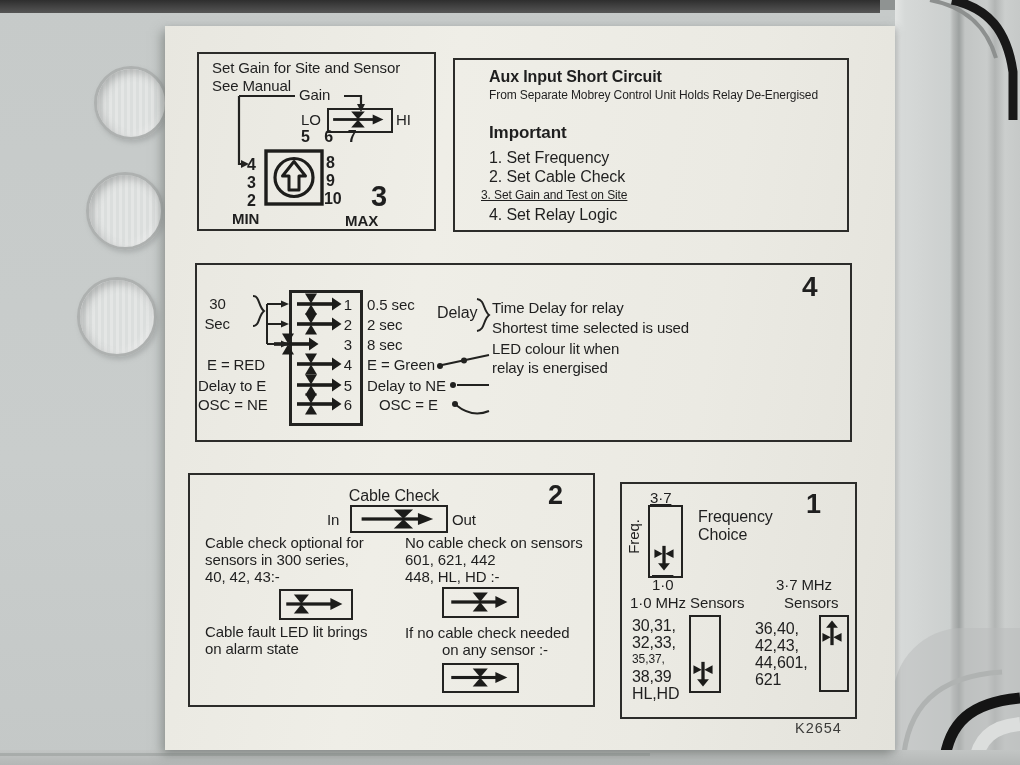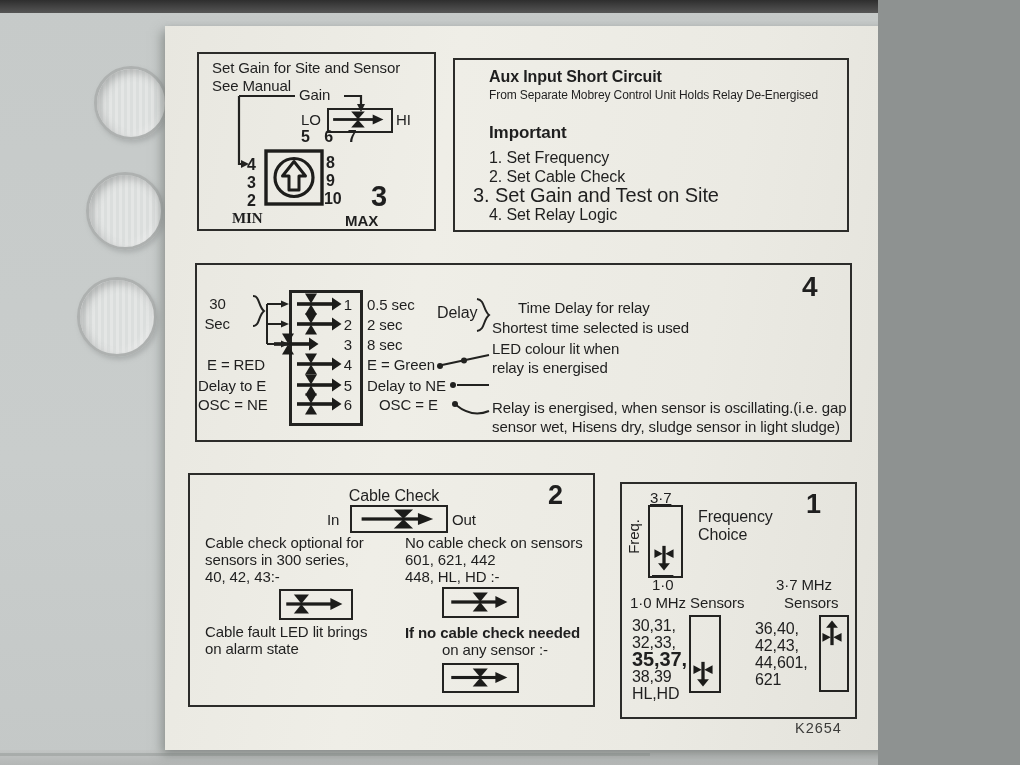--- a/index.html
+++ b/index.html
@@ -1,16 +1,16 @@
 <!DOCTYPE html>
 <html><head>
 <meta charset="utf-8">
 <style>
   html,body{margin:0;padding:0;background:#8e9291;}
-  #stage{position:relative;width:878px;height:765px;overflow:hidden;
+  #stage{position:relative;width:1020px;height:765px;overflow:hidden;
          background:linear-gradient(180deg,#c6cac9 0%,#c9cdcc 60%,#c4c8c7 100%);
          font-family:"Liberation Sans","DejaVu Sans",sans-serif;color:#1f1f1f;}
   .abs{position:absolute;}
   .t{position:absolute;white-space:nowrap;font-size:15px;line-height:17px;color:#1f1f1f;letter-spacing:-0.1px;}
   .b{font-weight:bold;}
   .num{position:absolute;font-weight:bold;font-size:28px;line-height:28px;}
   .box{position:absolute;border:2px solid #2c2c2a;}
   .swrect{position:absolute;border:2.5px solid #232321;}
   .sw-h,.sw-v{position:absolute;}
   .hole{position:absolute;border-radius:50%;
@@ -78,41 +78,41 @@
           <circle cx="30" cy="28.5" r="19" fill="none" stroke="#1d1d1b" stroke-width="3.2"></circle>
           <polygon points="30,12.5 41.5,27 35,27 35,41 25,41 25,27 18.5,27" fill="none" stroke="#1d1d1b" stroke-width="3" stroke-linejoin="round"></polygon>
         </svg>
       </div>
       <span class="t b" style="left:48px;top:102px;font-size:16px;">4</span>
       <span class="t b" style="left:48px;top:120px;font-size:16px;">3</span>
       <span class="t b" style="left:48px;top:138px;font-size:16px;">2</span>
       <span class="t b" style="left:127px;top:100px;font-size:16px;">8</span>
       <span class="t b" style="left:127px;top:118px;font-size:16px;">9</span>
       <span class="t b" style="left:125px;top:136px;font-size:16px;">10</span>
-      <span class="t b" style="left:33px;top:156px;font-family:Liberation Serif, serif;">MIN</span>
+      <span class="t b" style="left:33px;top:156px;">MIN</span>
       <span class="t b" style="left:146px;top:158px;">MAX</span>
       <span class="num" style="left:172px;top:128px;font-size:29px;">3</span>
       <svg class="ovl" width="235" height="175" viewBox="0 0 235 175">
         <g stroke="#222220" stroke-width="2.2" fill="none">
           <path d="M40,42 H96"></path>
           <path d="M145,42 H162 V50"></path>
           <path d="M40,42 V110 H42"></path>
         </g>
         <polygon points="158,50 166,50 162,58" fill="#222220"></polygon>
         <polygon points="42,106 42,114 50,110" fill="#222220"></polygon>
       </svg>
     </div>
 
     <div class="box" style="left:288px;top:32px;width:392px;height:170px;">
       <span class="t b" style="left:34px;top:8px;font-size:16px;">Aux Input Short Circuit</span>
       <span class="t" style="left:34px;top:27px;font-size:12px;">From Separate Mobrey Control Unit Holds Relay De-Energised</span>
       <span class="t b" style="left:34px;top:64px;font-size:17px;">Important</span>
       <span class="t" style="left:34px;top:89px;font-size:16px;">1. Set Frequency</span>
       <span class="t" style="left:34px;top:108px;font-size:16px;text-align:right;">2. Set Cable Check</span>
-      <span class="t" style="left:18px;top:127px;font-size:20px;">3. Set Gain and Test on Site</span>
+      <span class="t" style="left:26px;top:127px;font-size:12px;text-decoration:underline;">3. Set Gain and Test on Site</span>
       <span class="t" style="left:34px;top:146px;font-size:16px;">4. Set Relay Logic</span>
     </div>
 
     <div class="box" style="left:30px;top:237px;width:653px;height:175px;">
       <div class="swrect" style="left:92px;top:25px;width:68px;height:130px;border-width:3px;"></div>
 
       <span class="sw-h" style="left:99px;top:28px;width:46px;height:22px;">
           <svg width="100%" height="100%" viewBox="0 0 46 22" preserveAspectRatio="none">
             <g fill="#1c1c1a">
               <rect x="1" y="9.2" width="37" height="3.6"></rect>
@@ -187,26 +187,24 @@
       <span class="t" style="left:1px;top:131px;width:67px;text-align:left;">OSC = NE</span>
 
       <span class="t" style="left:170px;top:31px;">0.5 sec</span>
       <span class="t" style="left:170px;top:51px;">2 sec</span>
       <span class="t" style="left:170px;top:71px;">8 sec</span>
       <span class="t" style="left:170px;top:91px;">E = Green</span>
       <span class="t" style="left:170px;top:112px;">Delay to NE</span>
       <span class="t" style="left:182px;top:131px;">OSC = E</span>
 
       <span class="t" style="left:240px;top:39px;font-size:16px;">Delay</span>
-      <span class="t" style="left:295px;top:34px;margin-left:26px;">Time Delay for relay</span>
+      <span class="t" style="left:295px;top:34px;">Time Delay for relay</span>
       <span class="t" style="left:295px;top:54px;">Shortest time selected is used</span>
       <span class="t" style="left:295px;top:75px;">LED colour lit when</span>
       <span class="t" style="left:295px;top:94px;">relay is energised</span>
-      <span class="t" style="left:295px;top:134px;">Relay is energised, when sensor is oscillating.(i.e. gap</span>
-      <span class="t" style="left:295px;top:153px;">sensor wet, Hisens dry, sludge sensor in light sludge)</span>
       <span class="num" style="left:605px;top:8px;">4</span>
 
       <svg class="ovl" width="653" height="175" viewBox="0 0 653 175">
         <g stroke="#222220" stroke-width="2" fill="none">
           <path d="M56,31 C63,31 61,41 67,46 C61,51 63,61 56,61"></path>
           <path d="M70,39 V79"></path>
           <path d="M70,39 H85"></path>
             <path d="M70,59 H85"></path>
             <path d="M70,79 H85"></path>
           <path d="M280,34 C288,35 286,45 292,50 C286,55 288,65 280,66"></path>
@@ -271,21 +269,21 @@
                 <polygon points="36,4.5 45.5,11 36,17.5"></polygon>
                 <polygon points="18,0.5 30,0.5 24,10.6"></polygon>
                 <polygon points="18,21.5 30,21.5 24,11.4"></polygon>
               </g>
             </svg>
           </span>
       </div>
 
       <span class="t" style="left:15px;top:148px;">Cable fault LED lit brings</span>
       <span class="t" style="left:15px;top:165px;">on alarm state</span>
-      <span class="t" style="left:215px;top:149px;font-weight:bold;">If no cable check needed</span>
+      <span class="t" style="left:215px;top:149px;">If no cable check needed</span>
       <span class="t" style="left:252px;top:166px;">on any sensor :-</span>
       <div class="swrect" style="left:252px;top:188px;width:73px;height:26px;">
         <span class="sw-h" style="left:6px;top:3px;width:58px;height:19px;">
             <svg width="100%" height="100%" viewBox="0 0 46 22" preserveAspectRatio="none">
               <g fill="#1c1c1a">
                 <rect x="1" y="9.2" width="37" height="3.6"></rect>
                 <polygon points="36,4.5 45.5,11 36,17.5"></polygon>
                 <polygon points="18,0.5 30,0.5 24,10.6"></polygon>
                 <polygon points="18,21.5 30,21.5 24,11.4"></polygon>
               </g>
@@ -313,21 +311,21 @@
       <span class="t" style="left:76px;top:24px;font-size:16px;">Frequency</span>
       <span class="t" style="left:76px;top:42px;font-size:16px;">Choice</span>
       <span class="num" style="left:184px;top:6px;font-size:27px;">1</span>
 
       <span class="t" style="left:154px;top:92px;">3·7 MHz</span>
       <span class="t" style="left:162px;top:110px;">Sensors</span>
       <span class="t" style="left:8px;top:110px;">1·0 MHz Sensors</span>
 
       <span class="t" style="left:10px;top:133px;font-size:16px;">30,31,</span>
       <span class="t" style="left:10px;top:150px;font-size:16px;">32,33,</span>
-      <span class="t" style="left:10px;top:167px;font-size:20px;font-weight:bold;">35,37,</span>
+      <span class="t" style="left:10px;top:167px;font-size:12px;">35,37,</span>
       <span class="t" style="left:10px;top:184px;font-size:16px;">38,39</span>
       <span class="t" style="left:10px;top:201px;font-size:16px;">HL,HD</span>
       <div class="swrect" style="left:67px;top:131px;width:28px;height:74px;">
         <span class="sw-v" style="left:2px;top:44px;width:20px;height:26px;">
             <svg width="100%" height="100%" viewBox="0 0 22 30" preserveAspectRatio="none">
               <g fill="#1c1c1a">
                 <rect x="9.2" y="1" width="3.6" height="21"></rect>
                 <polygon points="4.5,21 17.5,21 11,29.5"></polygon>
                 <polygon points="0.5,5 0.5,15 9.6,10"></polygon>
                 <polygon points="21.5,5 21.5,15 12.4,10"></polygon>

